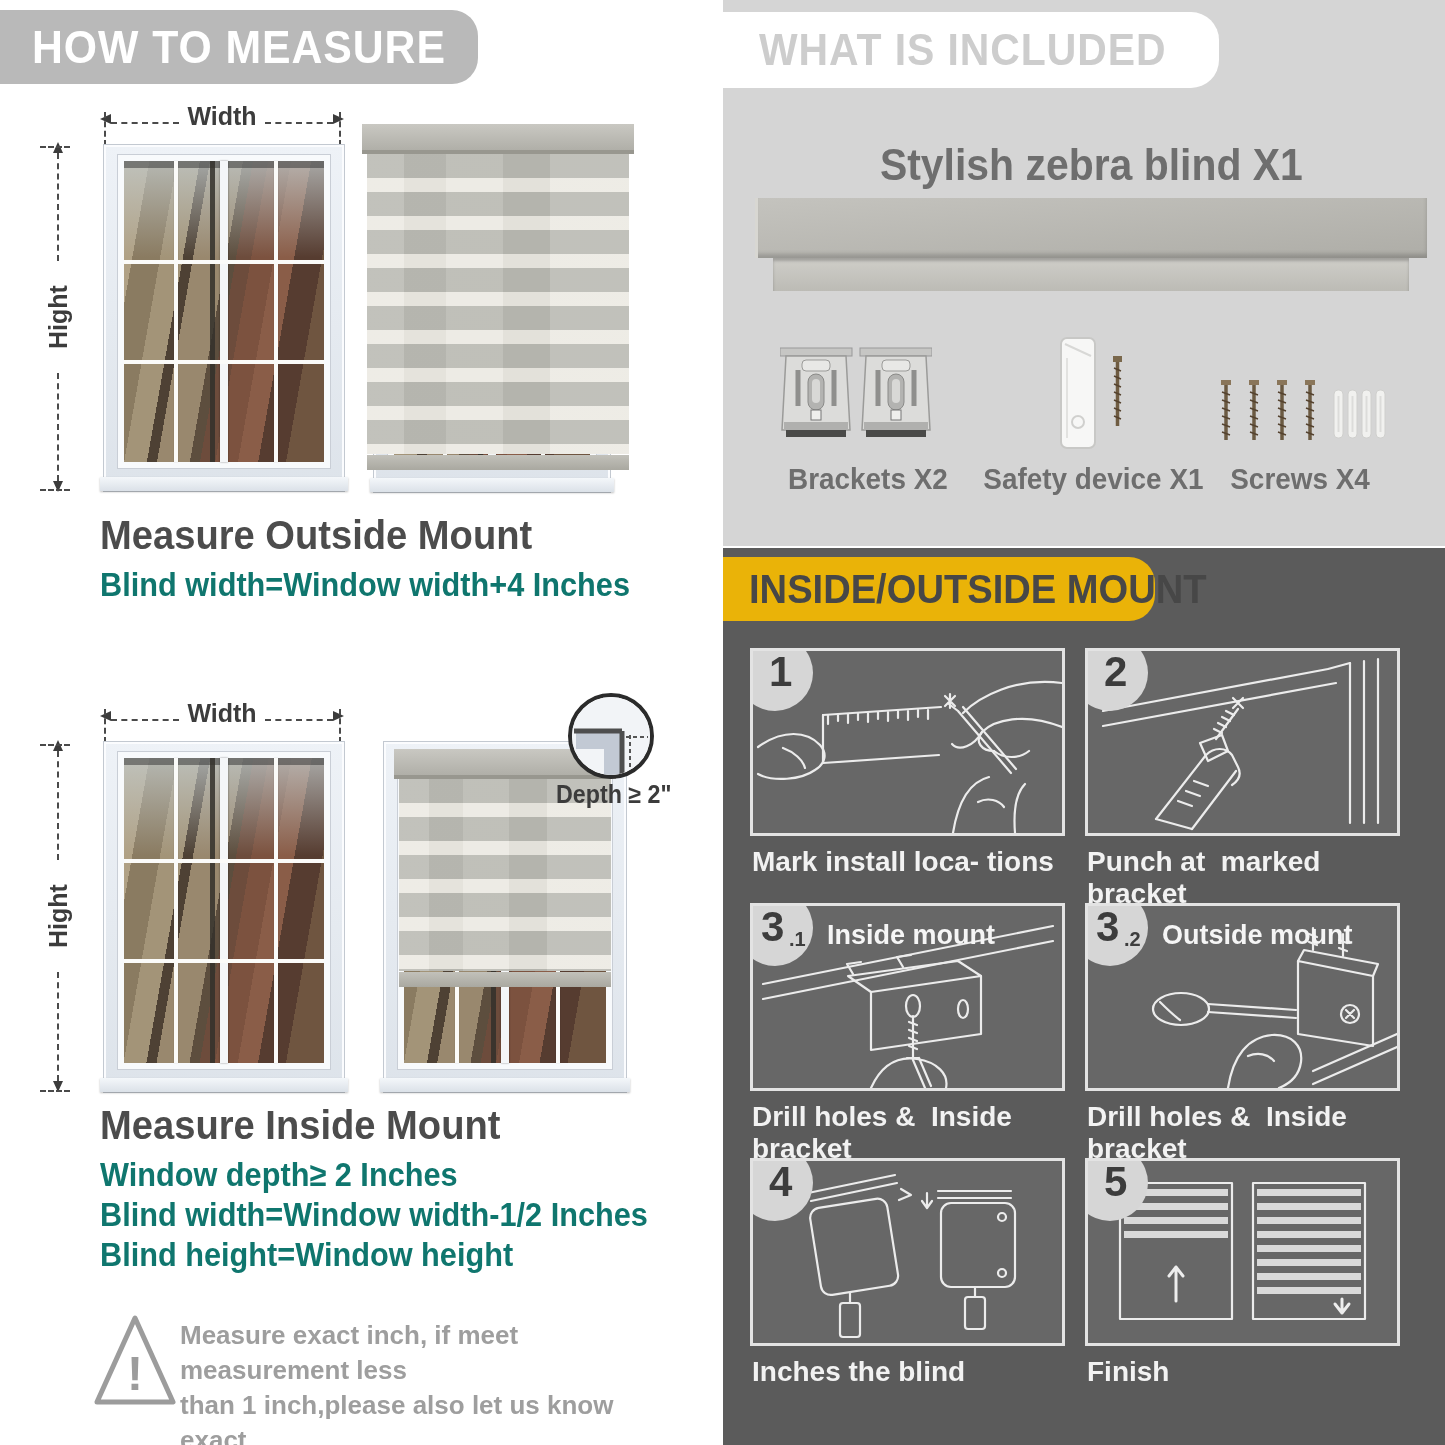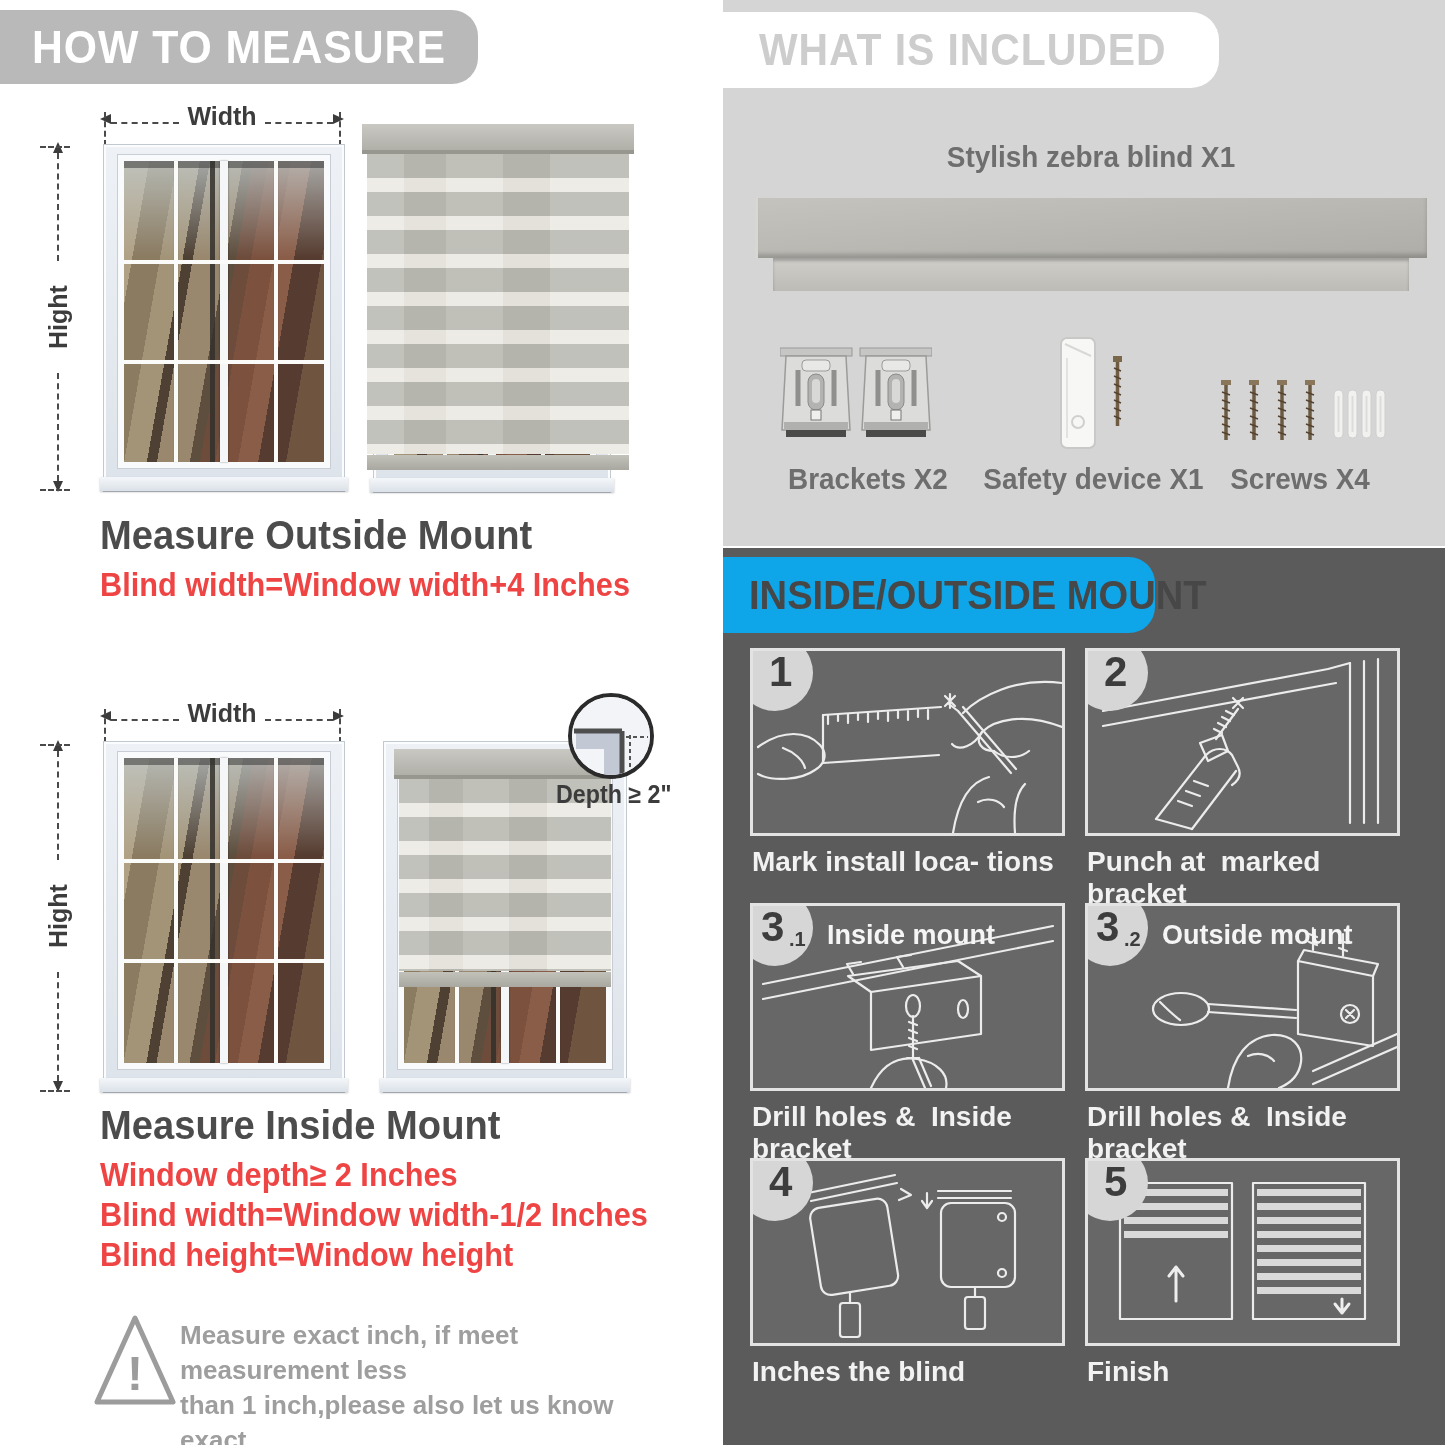--- a/index.html
+++ b/index.html
@@ -9,21 +9,21 @@
 
   
   .badge-how{position:absolute;left:0;top:10px;width:478px;height:74px;background:#b9b9b9;
              border-radius:0 26px 26px 0;display:flex;align-items:center;padding-left:32px;box-sizing:border-box;}
   .badge-how span{font-size:46px;font-weight:bold;color:#ffffff;letter-spacing:1px;}
   .panel-light{position:absolute;left:723px;top:0;width:722px;height:546px;background:#d5d5d5;}
   .badge-included{position:absolute;left:723px;top:12px;width:496px;height:76px;background:#ffffff;
                   border-radius:0 28px 28px 0;display:flex;align-items:center;padding-left:36px;box-sizing:border-box;}
   .badge-included span{font-size:44px;font-weight:bold;color:#cdcdcd;letter-spacing:1px;}
   .panel-dark{position:absolute;left:723px;top:548px;width:722px;height:897px;background:#5b5b5b;}
-  .badge-mount{position:absolute;left:723px;top:557px;width:432px;height:76px;background:#0ea5e9;
+  .badge-mount{position:absolute;left:723px;top:557px;width:432px;height:64px;background:#eab308;
                border-radius:0 26px 26px 0;display:flex;align-items:center;padding-left:26px;box-sizing:border-box;}
   .badge-mount span{font-size:41px;font-weight:bold;color:#474747;}
 
   
   .window{position:absolute;background:linear-gradient(#eef2f7,#dde3ea);
           box-shadow:inset 0 0 0 2px #fbfcfe,0 0 0 1px #c3c9d1;}
   .sash{position:absolute;left:13px;right:13px;top:9px;bottom:22px;background:#f8fafc;
         box-shadow:inset 0 0 0 1px #c9ced6;}
   .glass{position:absolute;left:7px;right:7px;top:7px;bottom:7px;background-color:#8c7c64;
     background-image:
@@ -56,30 +56,30 @@
   .vlabelwrap{height:112px;width:16px;position:relative;}
   .vlabel{position:absolute;left:50%;top:50%;transform:translate(-50%,-50%) rotate(-90deg);
           font-size:25px;font-weight:bold;color:#3c3c3c;white-space:nowrap;}
   .av-t{width:0;height:0;border-style:solid;border-width:0 5px 11px 5px;border-color:transparent transparent #3c3c3c transparent;}
   .av-b{width:0;height:0;border-style:solid;border-width:11px 5px 0 5px;border-color:#3c3c3c transparent transparent transparent;}
   .vtick{position:absolute;width:0;border-left:2px dashed #4a4a4a;height:34px;}
   .htick{position:absolute;height:0;border-top:2px dashed #4a4a4a;width:30px;}
 
   
   .h-measure{position:absolute;left:100px;font-size:41px;font-weight:bold;color:#4c4c4c;}
-  .t-formula{position:absolute;left:100px;font-size:33px;font-weight:bold;color:#ef4444;}
+  .t-formula{position:absolute;left:100px;font-size:33px;font-weight:bold;color:#0f766e;}
   .depth-label{position:absolute;font-size:25px;font-weight:bold;color:#3c3c3c;}
   .warn-text{position:absolute;left:180px;top:1318px;width:470px;font-size:26px;line-height:35px;
              font-weight:bold;color:#9e9e9e;}
   .circle-detail{position:absolute;left:568px;top:693px;width:86px;height:86px;border:4px solid #2b2b2b;
                  border-radius:50%;background:#fff;overflow:hidden;box-sizing:border-box;z-index:5;}
 
   
   .stylish-label{position:absolute;left:755px;top:140px;width:672px;text-align:center;
-                 font-size:30px;font-weight:bold;color:#6e6e6e;}
+                 font-size:44px;font-weight:bold;color:#6e6e6e;}
   .hr-top{position:absolute;left:755px;top:198px;width:672px;height:60px;
           background:linear-gradient(175deg,#c4c3be,#aeada7);
           box-shadow:inset 3px 0 0 #d8d7d2,inset 0 -4px 4px rgba(0,0,0,.18);}
   .hr-bottom{position:absolute;left:773px;top:258px;width:636px;height:33px;
           background:linear-gradient(#cfcec9,#bcbbb5);box-shadow:inset 0 3px 3px rgba(0,0,0,.22);}
   .part-label{position:absolute;top:462px;font-size:30px;font-weight:bold;color:#6e6e6e;text-align:center;}
 
   
   .spanel{position:absolute;width:315px;height:188px;background:#676767;border:3px solid #e3e3e3;
           box-sizing:border-box;overflow:hidden;}

